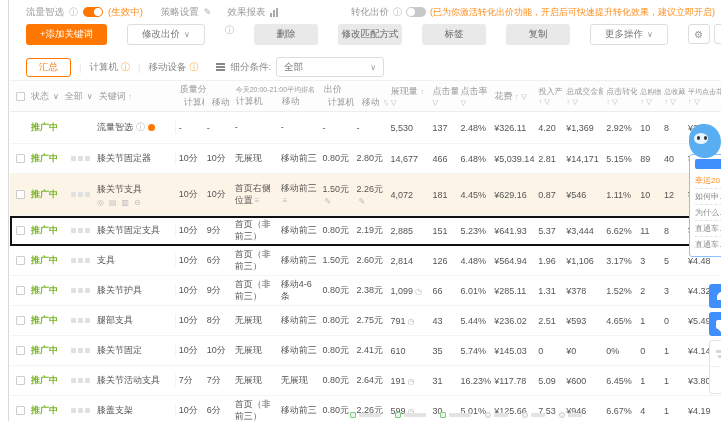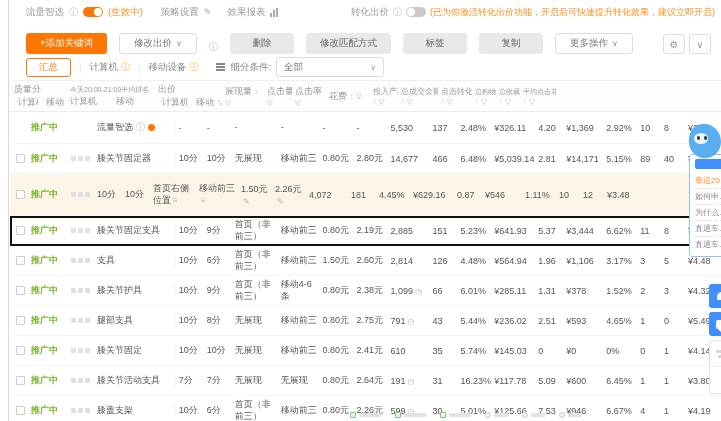--- a/index.html
+++ b/index.html
@@ -18,21 +18,21 @@
   .toggle.on{background:#ff7700}
   .toggle.off{background:#c8c8c8}
   .toggle .knob{position:absolute;top:1px;width:8px;height:8px;border-radius:50%;background:#fff}
   .toggle.on .knob{right:1px}.toggle.off .knob{left:1px}
   .orange-txt{color:#ff8c1a}
   .chart-ic{display:inline-flex;align-items:flex-end;gap:1px;height:9px}
   .chart-ic i{display:block;width:2px;background:#aaa}
   .pencil-ic{color:#aaa;font-size:9px}
 
   
-  .toolbar{display:flex;align-items:flex-end;gap:12px;height:30px;padding:0 10px 0 16px}
+  .toolbar{display:flex;align-items:flex-start;gap:20px;height:30px;padding:0 10px 0 16px}
   .btn{display:inline-flex;align-items:center;justify-content:center;height:21px;padding:0 14px;
     font-size:9.5px;border-radius:3px;cursor:pointer;white-space:nowrap}
   .btn-primary{background:#ff7700;color:#fff}
   .btn-outline{background:#fff;border:1px solid #ddd;color:#777}
   .btn-gray{background:#e9e9e9;color:#666;min-width:64px}
   .caret{font-size:8px;margin-left:4px;color:#999}
   .tool-right{margin-left:auto;display:flex;gap:4px}
   .sq-btn{width:22px;height:20px;border:1px solid #ddd;border-radius:3px;background:#fff;
     display:flex;align-items:center;justify-content:center;font-size:10px;color:#999;cursor:pointer}
 
@@ -206,20 +206,26 @@
         <span>细分条件:</span>
         <span class="select">
             <span>全部</span>
             <span class="caret">∨</span>
           </span>
       </span>
     </div>
 
     <div class="tbl">
       <div class="thead">
+        <div class="hclu">
+          <span class="cbx"></span>
+          <span><span>状态</span><span class="caret">∨</span></span>
+          <span><span>全部</span><span class="caret">∨</span></span>
+          <span><span>关键词</span> <span class="sort">↑</span></span>
+        </div>
         <div class="hgrp" style="width:56px">
           <div class="glab">质量分</div>
           <div class="gsubs">
               <span class="w28"><span>计算机</span></span>
               <span class="w28"><span>移动</span><span class="sort">▽</span></span>
             </div>
         </div>
         <div class="hgrp" style="width:88px">
           <div class="glab rank-lab">今天20:00-21:00平均排名</div>
           <div class="gsubs">
@@ -343,20 +349,32 @@
           <div class="trow highlight editable rankicons actions">
     <div class="cell c1">
               <span class="cbx cb"></span>
             </div>
     <div class="cell c2 status">推广中</div>
     <div class="cell c3 inds">
               <i class="ind"></i>
               <i class="ind"></i>
               <i class="ind"></i>
             </div>
+    <div class="cell c4 kw">
+      <div class="kwline">
+        <span>膝关节支具</span>
+
+      </div>
+      <div class="kacts">
+        <span>◎</span>
+        <span>▤</span>
+        <span>▥</span>
+        <span>⊖</span>
+      </div>
+    </div>
     <div class="cell c5">10分</div>
     <div class="cell c6">10分</div>
     <div class="cell c7"><span>首页右侧位置</span><span class="ricon">≡</span></div>
     <div class="cell c8"><span>移动前三</span><span class="ricon">≡</span></div>
     <div class="cell c9"><span>1.50元</span><span class="pencil">✎</span></div>
     <div class="cell c10"><span>2.26元</span><span class="pencil">✎</span></div>
     <div class="cell c11"><span>4,072</span></div>
     <div class="cell c12">181</div>
     <div class="cell c13">4.45%</div>
     <div class="cell c14">¥629.16</div>

